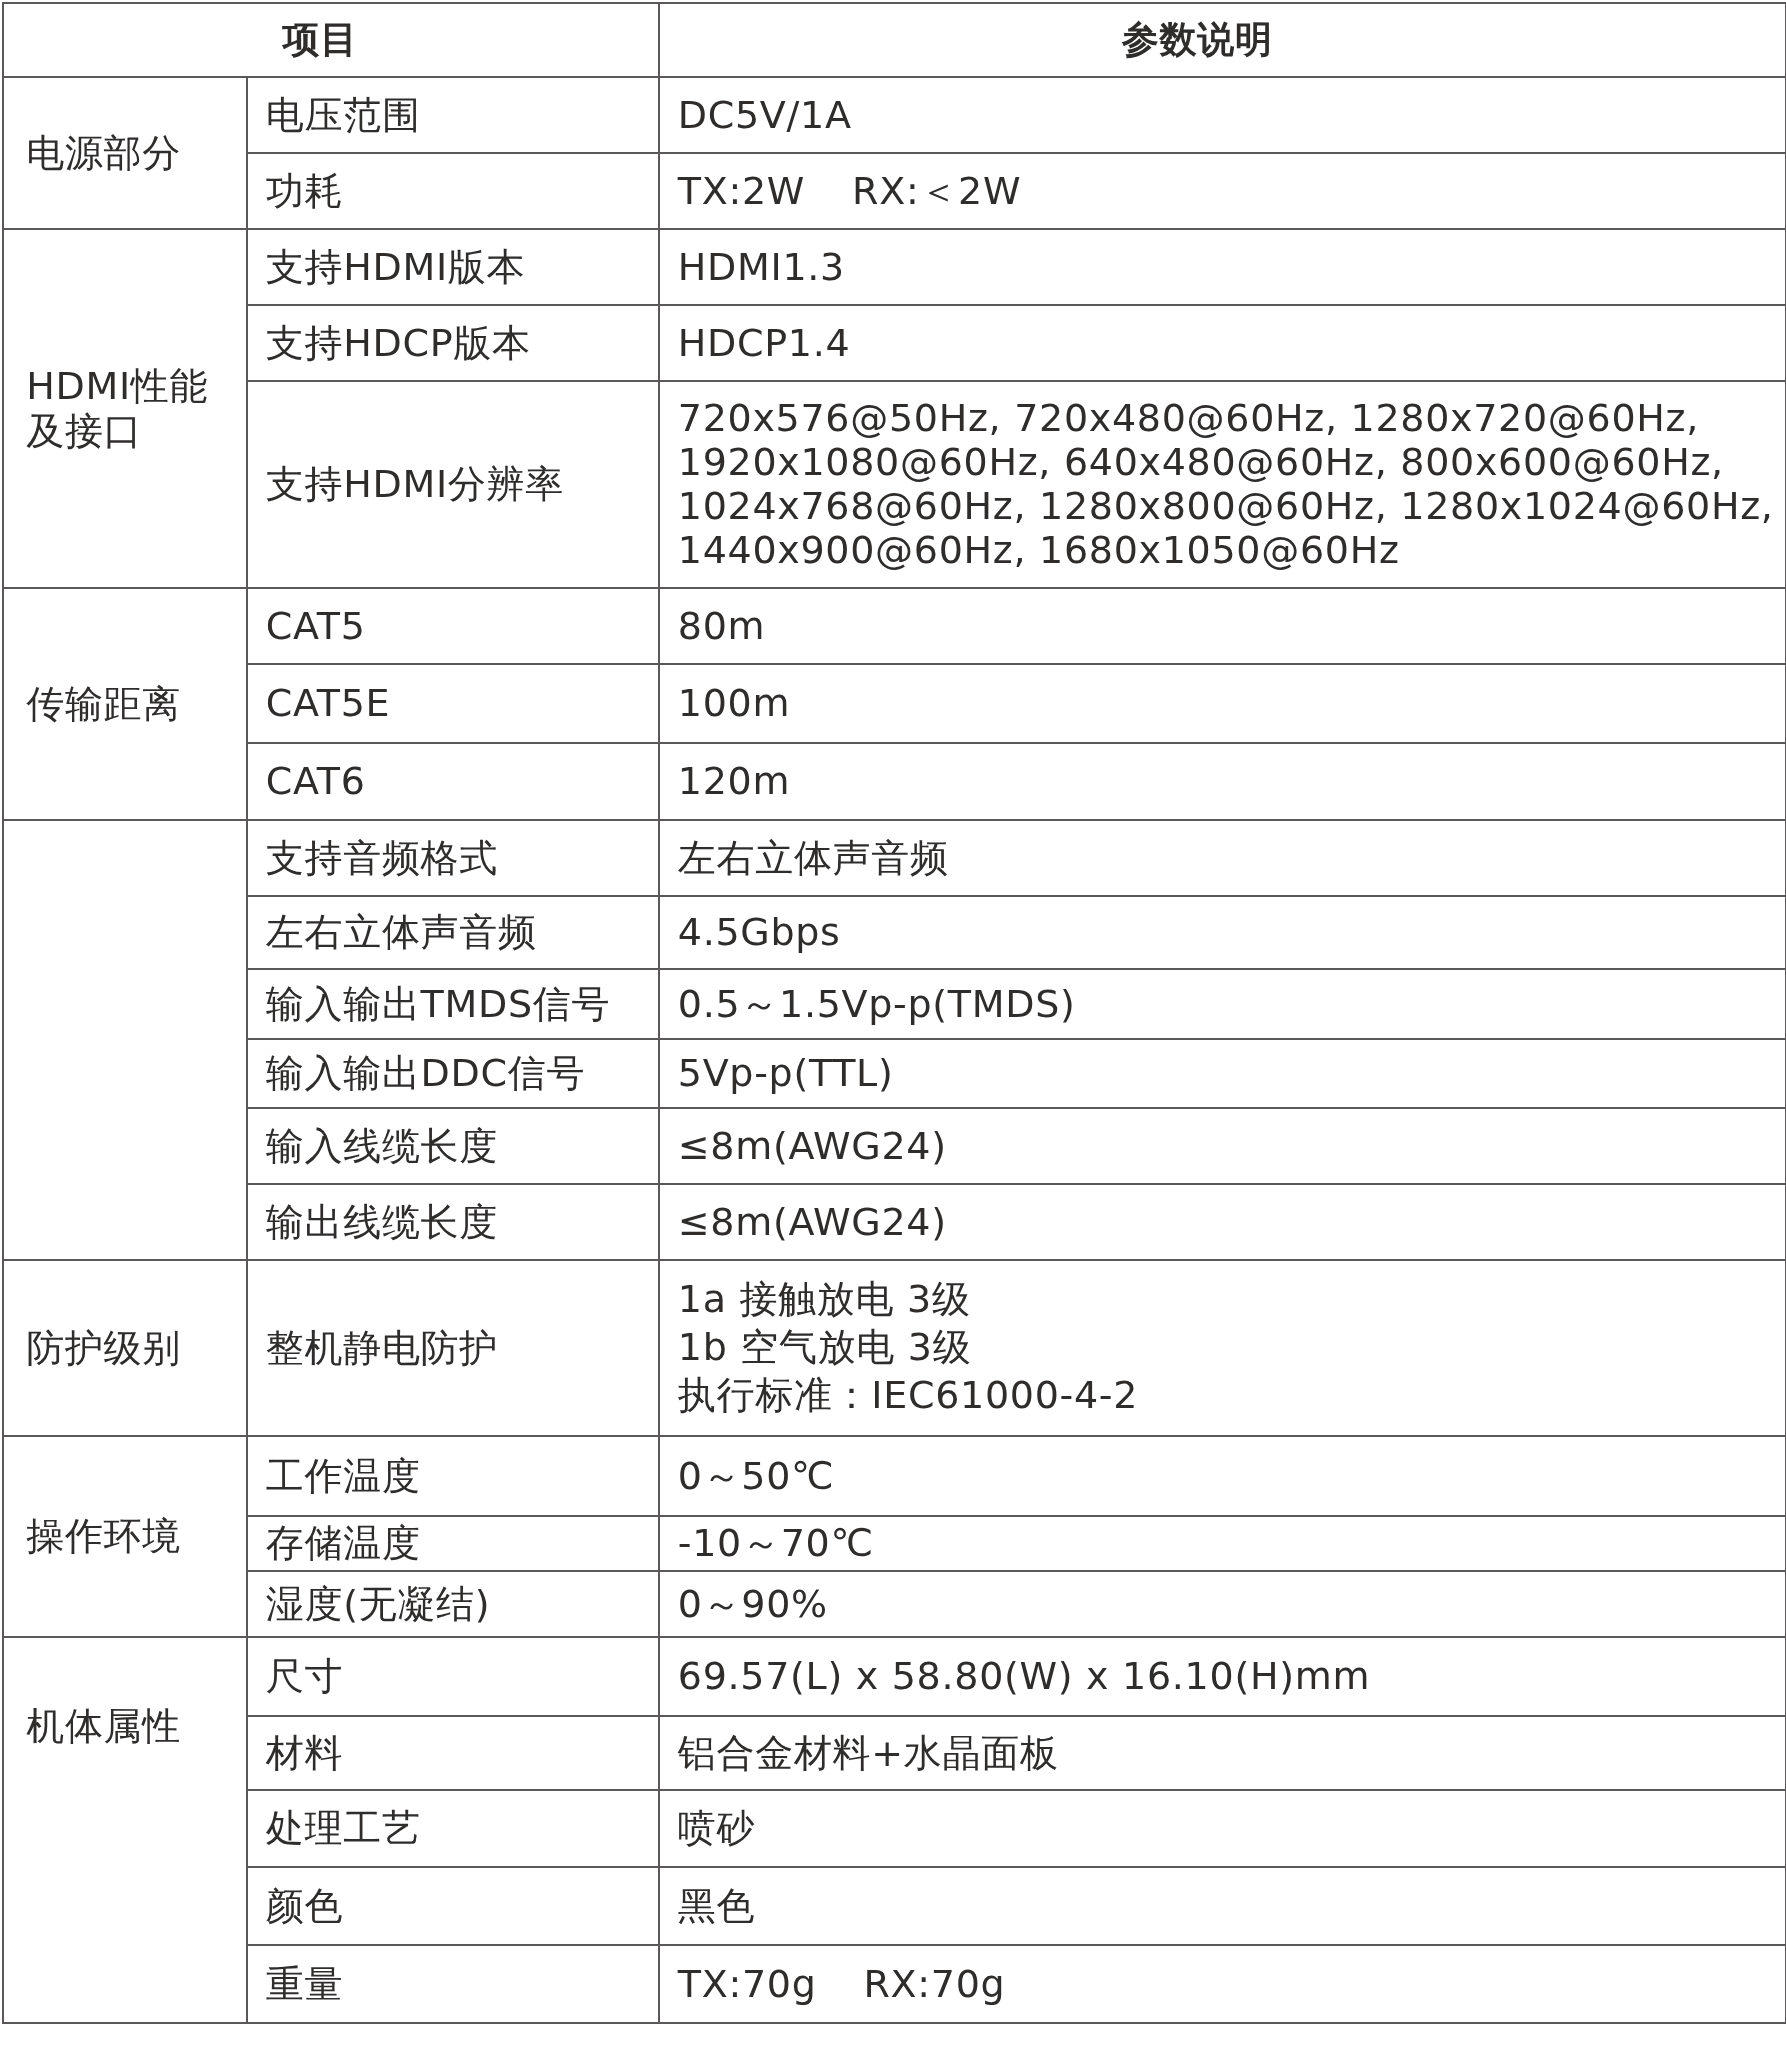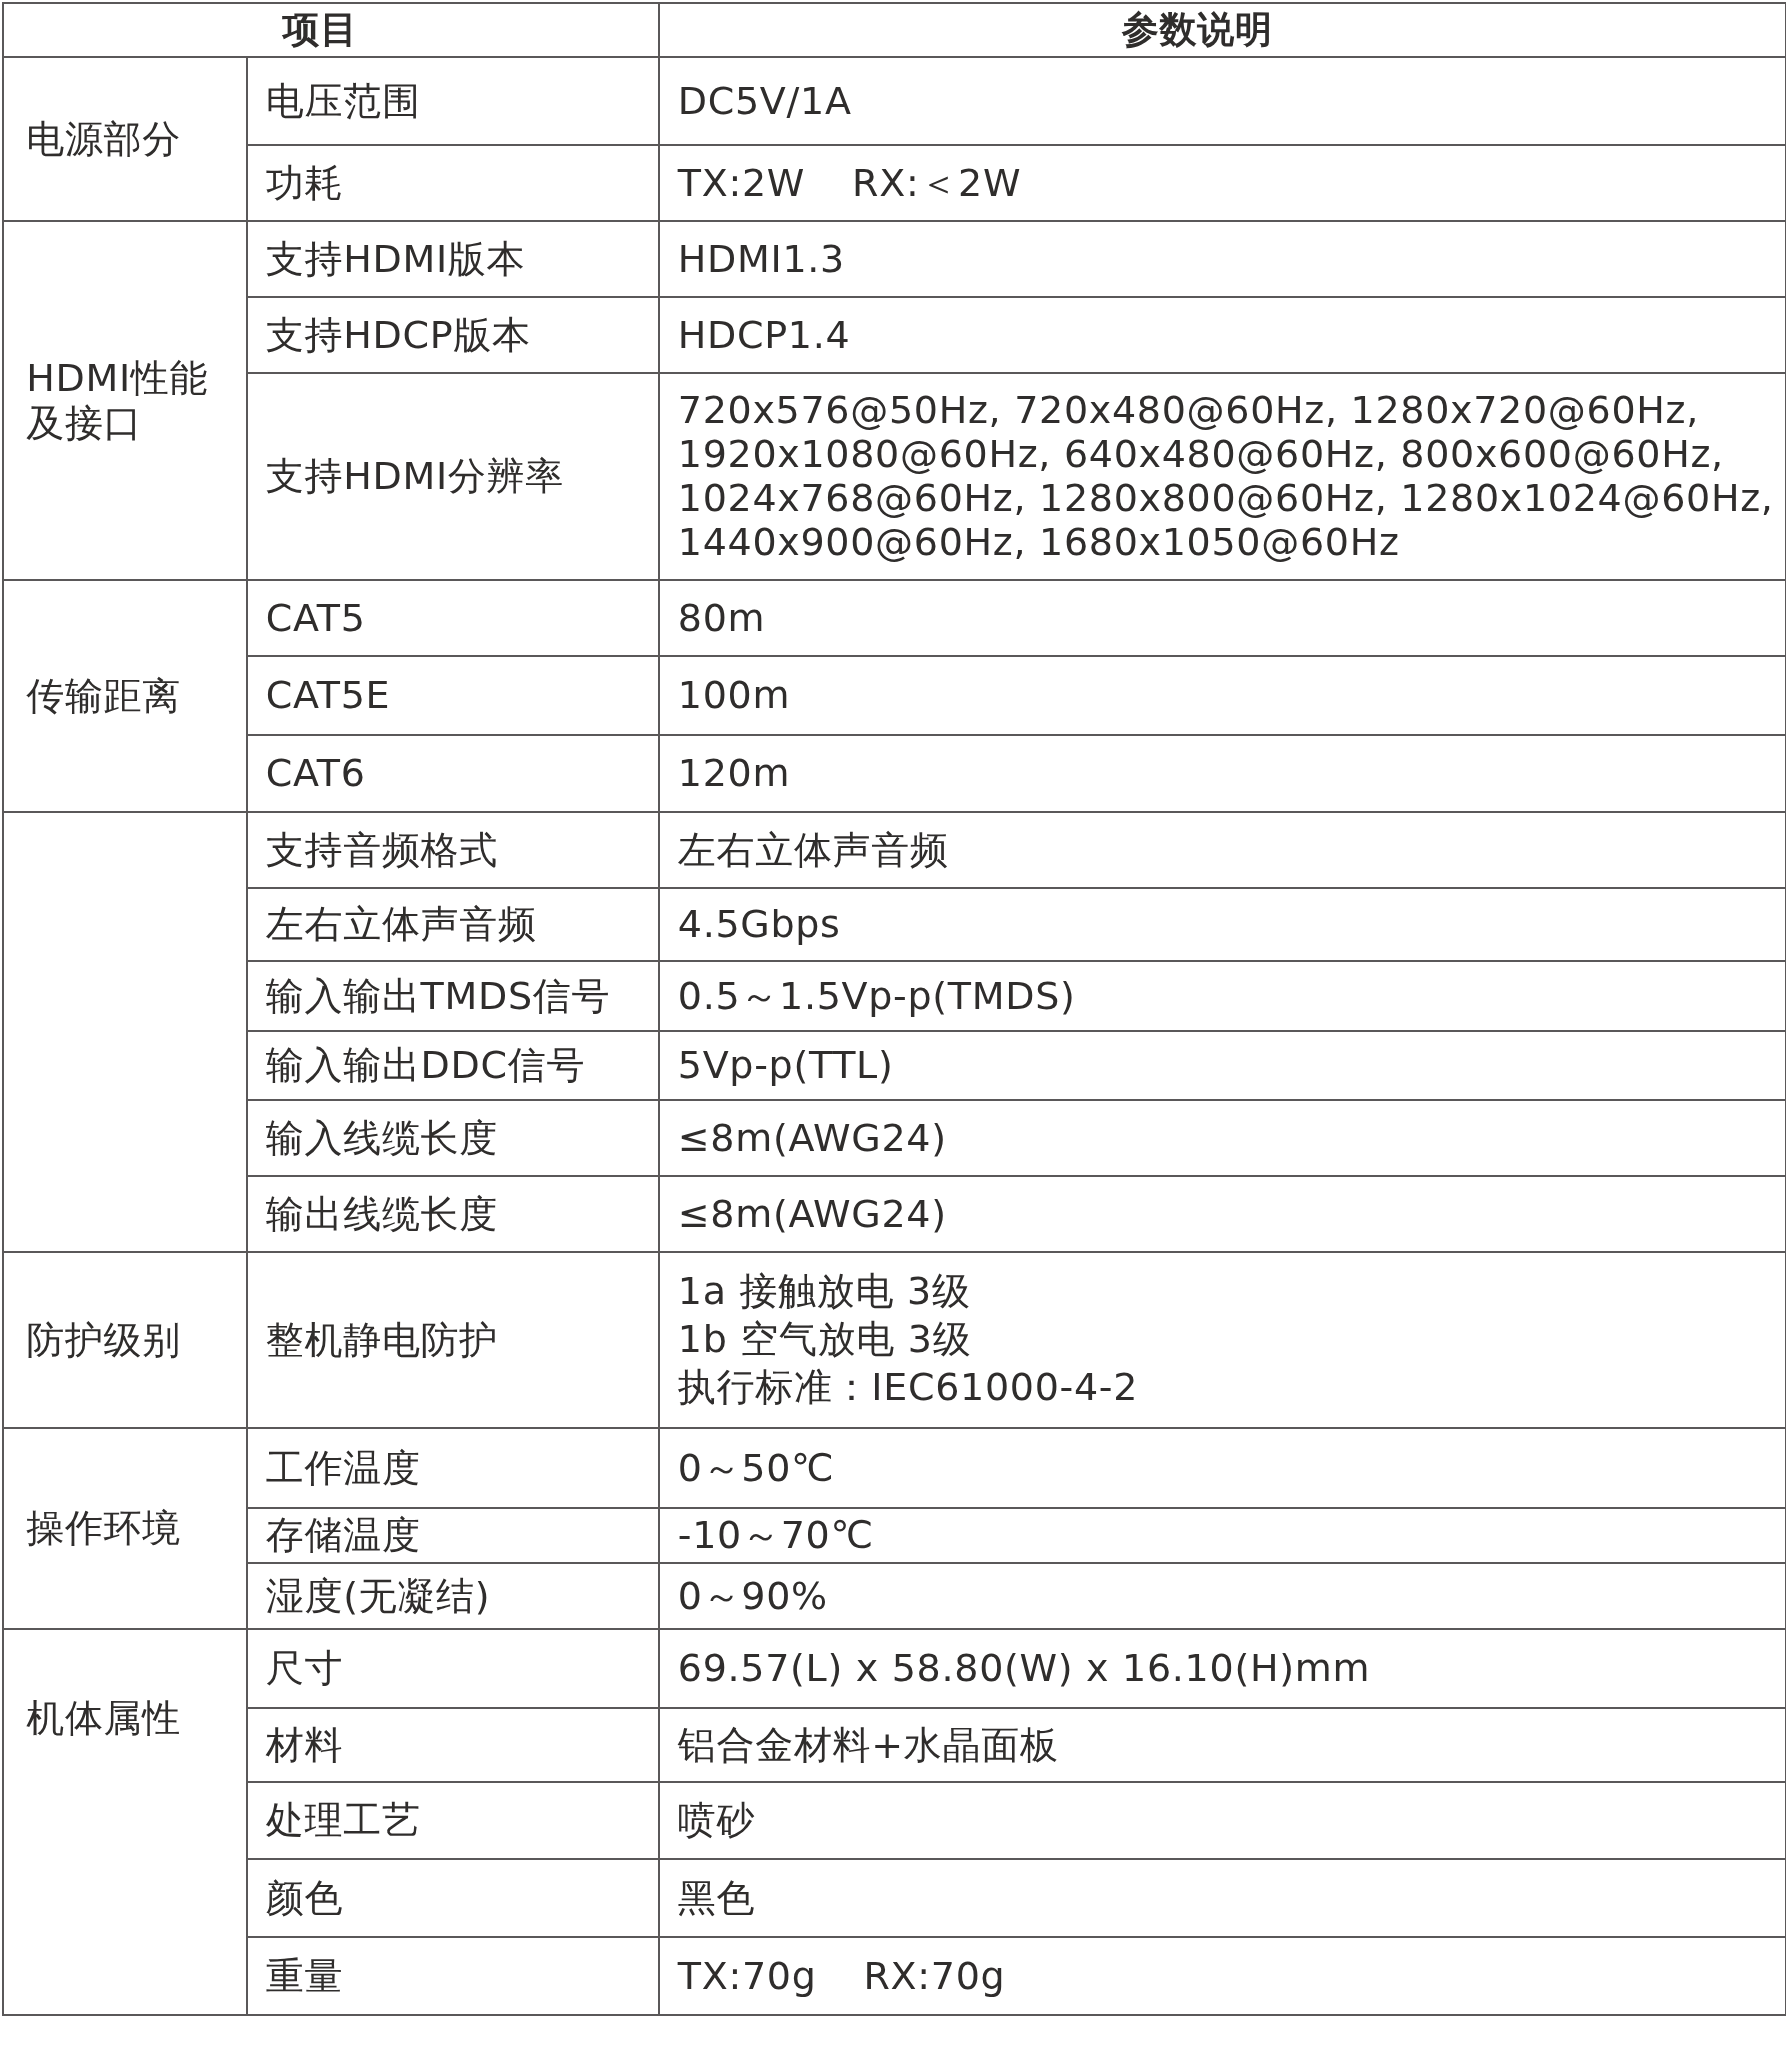--- a/index.html
+++ b/index.html
@@ -52,28 +52,28 @@
 </head>
 <body>
 
 <table id="spec-table">
   <colgroup>
     <col class="c1">
       <col class="c2">
       <col class="c3">
   </colgroup>
   <thead>
-    <tr style="height:54px">
+    <tr style="height:74px">
       <th colspan="2" class="hdr hdr-item">项目</th>
       <th class="hdr hdr-param">参数说明</th>
     </tr>
   </thead>
   <tbody>
 
-    <tr style="height:88px">
+    <tr style="height:76px">
       <td rowspan="2" class="cat">电源部分</td>
       <td class="item">电压范围</td>
       <td class="val">DC5V/1A</td>
     </tr>
     <tr style="height:76px">
       <td class="item">功耗</td>
       <td class="val"><span>TX:2W</span><span class="gap"></span><span>RX:＜2W</span></td>
     </tr>
 
     <tr style="height:76px">

